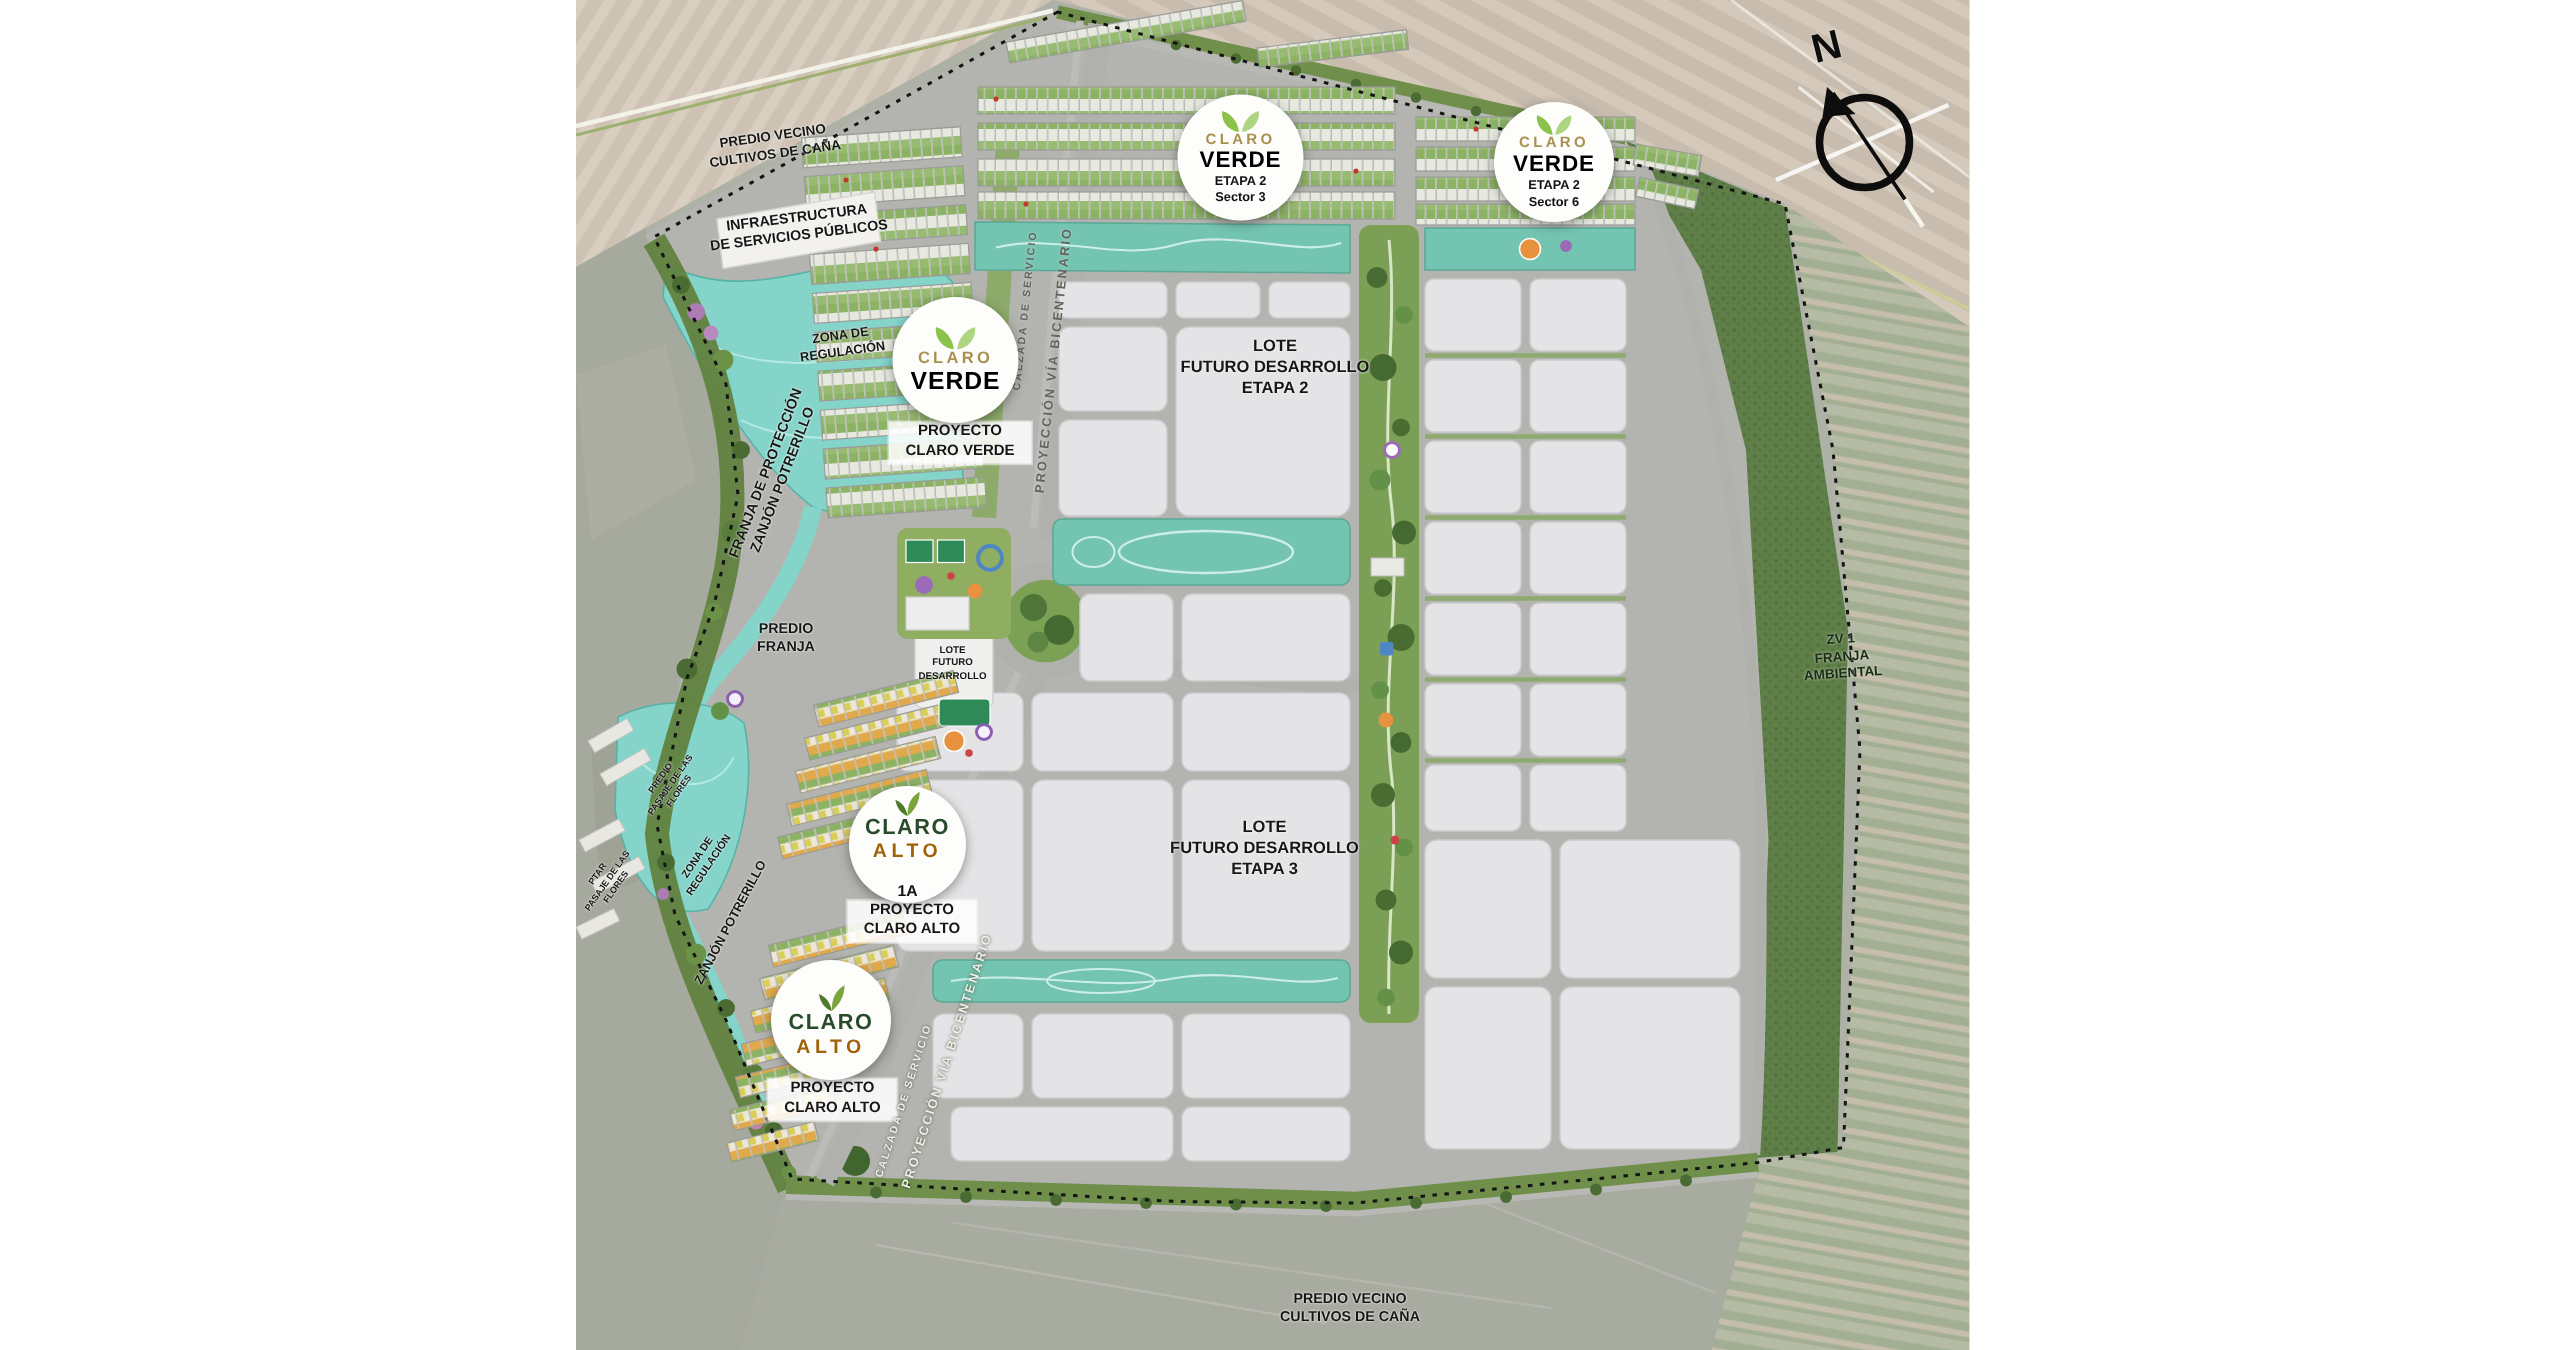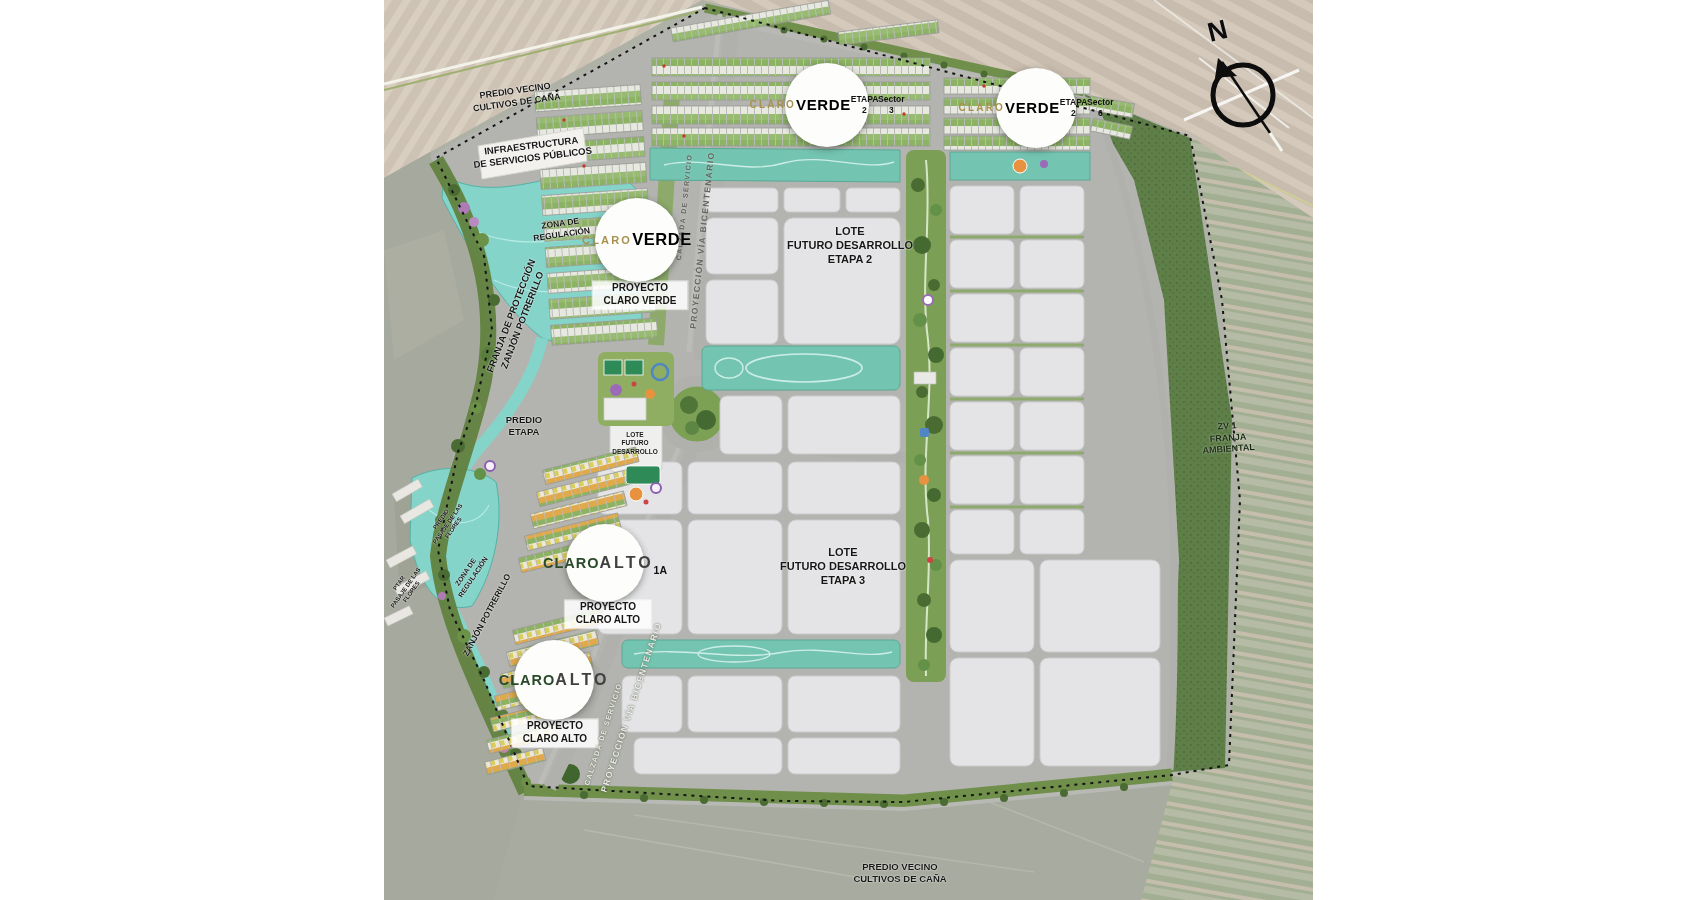--- a/index.html
+++ b/index.html
@@ -6,29 +6,29 @@
   .stage{position:relative;width:1701px;height:900px;background:#ffffff;overflow:hidden;
          font-family:"Liberation Sans",sans-serif;}
   .map{position:absolute;left:384px;top:0;width:929px;height:900px;}
   .map > svg.base{position:absolute;left:0;top:0;}
   .lbl{position:absolute;white-space:pre-line;text-align:center;color:#161616;font-weight:bold;
        line-height:1.28;text-shadow:0 0 2px rgba(255,255,255,.8),0 0 1px rgba(255,255,255,.6);}
   .proy{background:rgba(255,255,255,.86);padding:1px 11px;box-shadow:0 0 0 1px rgba(255,255,255,.5);}
   .roadlbl{position:absolute;white-space:nowrap;font-weight:bold;letter-spacing:1.4px;color:#62645d;
        text-shadow:0 0 2px rgba(255,255,255,.45);}
   .roadlbl.light{color:#edefe8;text-shadow:0 0 2px rgba(45,60,35,.9);}
-  .badge{position:absolute;background:#fdfdfb;border-radius:50%;display:flex;flex-direction:row;
+  .badge{position:absolute;background:#fdfdfb;border-radius:50%;display:flex;flex-direction:column;
        align-items:center;justify-content:center;box-shadow:0 2px 7px rgba(30,35,30,.45);text-align:center;}
   .b-claro{font-size:10px;font-weight:bold;letter-spacing:2.2px;color:#a8914e;line-height:1.15;}
   .b-verde{font-size:15px;font-weight:700;letter-spacing:.6px;color:#000000;line-height:1.05;}
   .b-etapa,.b-sector{font-size:8.5px;font-weight:bold;color:#121212;line-height:1.3;}
   .badge.big .b-claro{font-size:11px;}
   .badge.big .b-verde{font-size:16.5px;}
   .badge.alto .b-claro{color:#2a4a2c;font-size:14.5px;letter-spacing:1px;font-weight:800;}
-  .b-alto{color:#404040;font-size:16px;font-weight:800;letter-spacing:3px;line-height:1.1;}
+  .b-alto{color:#a16207;font-size:13px;font-weight:800;letter-spacing:3px;line-height:1.1;}
   .b-stage{font-size:10.5px;font-weight:bold;color:#111;margin-top:14px;}
   .north{position:absolute;font-size:27px;font-weight:800;color:#0d0d0d;
        text-shadow:0 0 2px rgba(255,255,255,.6);}
 </style>
 </head>
 <body>
 
 <div class="stage">
   <div class="map">
 
@@ -357,21 +357,21 @@
 
     <div class="lbl" style="left:132px;top:97px;transform:translate(-50%,-50%) rotate(-8deg);font-size:9px;">PREDIO VECINO
 CULTIVOS DE CAÑA</div>
     <div class="lbl" style="left:148px;top:152px;transform:translate(-50%,-50%) rotate(-7deg);font-size:9.5px;">INFRAESTRUCTURA
 DE SERVICIOS PÚBLICOS</div>
     <div class="lbl" style="left:177px;top:229px;transform:translate(-50%,-50%) rotate(-8deg);font-size:8.5px;">ZONA DE
 REGULACIÓN</div>
     <div class="lbl" style="left:133px;top:318px;transform:translate(-50%,-50%) rotate(-69deg);font-size:9.5px;">FRANJA DE PROTECCIÓN
 ZANJÓN POTRERILLO</div>
     <div class="lbl" style="left:140px;top:426px;transform:translate(-50%,-50%);font-size:9.5px;">PREDIO
-ETAPA</div>
+FRANJA</div>
     <div class="lbl proy" style="left:256px;top:295px;transform:translate(-50%,-50%);font-size:10px;">PROYECTO
 CLARO VERDE</div>
     <div class="lbl" style="left:251px;top:443px;transform:translate(-50%,-50%);font-size:6.5px;">LOTE
 FUTURO
 DESARROLLO</div>
     <div class="lbl" style="left:466px;top:245px;transform:translate(-50%,-50%);font-size:11px;">LOTE
 FUTURO DESARROLLO
 ETAPA 2</div>
     <div class="lbl" style="left:459px;top:566px;transform:translate(-50%,-50%);font-size:11px;">LOTE
 FUTURO DESARROLLO

